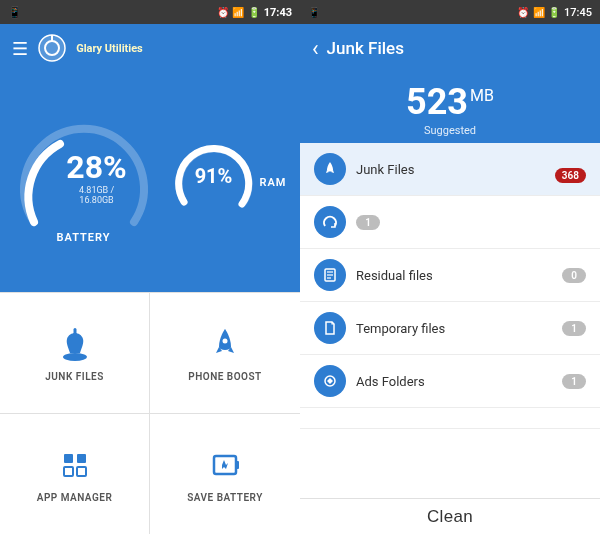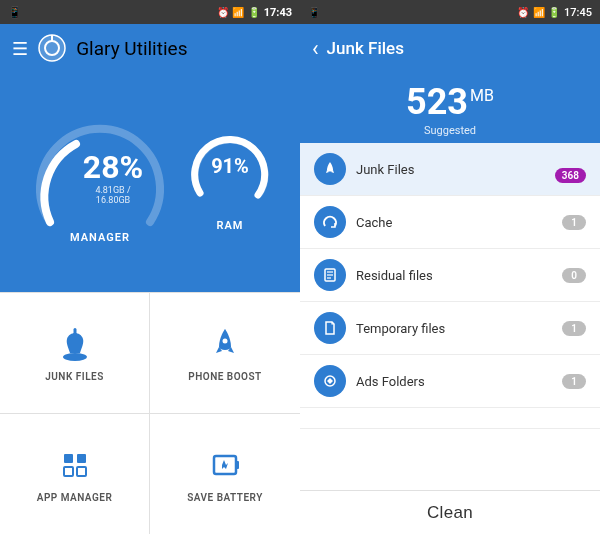--- a/index.html
+++ b/index.html
@@ -54,23 +54,23 @@
     }
     .header-left .menu-icon {
       color: #fff;
       font-size: 18px;
     }
     .header-left .app-logo {
       width: 28px;
       height: 28px;
     }
     .header-left .app-title {
-      color: #000000;
-      font-size: 19px;
-      font-weight: 400;
+      color: #fef9c3;
+      font-size: 11px;
+      font-weight: 700;
     }
 
     
     .blue-section {
       background: #2e7dd1;
       height: 220px;
       display: flex;
       align-items: center;
       justify-content: center;
       gap: 20px;
@@ -114,21 +114,21 @@
       color: #fff;
       font-size: 11px;
       font-weight: 600;
       letter-spacing: 1px;
       white-space: nowrap;
     }
 
     
     .ram-container {
       display: flex;
-      flex-direction: column;
+      flex-direction: row;
       align-items: center;
       gap: 6px;
     }
     .ram-gauge {
       position: relative;
       width: 80px;
       height: 80px;
     }
     .ram-gauge svg {
       width: 80px;
@@ -285,30 +285,30 @@
       background: #bdbdbd;
       color: #fff;
       font-size: 10px;
       font-weight: 600;
       border-radius: 10px;
       padding: 2px 7px;
       min-width: 24px;
       text-align: center;
     }
     .junk-item-badge.highlight {
-      background: #a21caf;
+      background: #b91c1c;
       margin-top: 12px;
     }
     .junk-item.selected {
       background: #e8f1fb;
     }
 
     
     .clean-button {
-      height: 44px;
+      height: 36px;
       background: #fff;
       border: none;
       font-size: 17px;
       font-weight: 500;
       color: #333;
       cursor: pointer;
       width: 100%;
       border-top: 1px solid #e0e0e0;
       letter-spacing: 0.3px;
       margin-top: 24px;
@@ -350,21 +350,21 @@
       <svg class="gauge-svg" viewBox="0 0 140 140">
 
         <path d="M 20 110 A 60 60 0 1 1 120 110" fill="none" stroke="rgba(255,255,255,0.25)" stroke-width="8" stroke-linecap="round"></path>
 
         <path d="M 20 110 A 60 60 0 0 1 46 32" fill="none" stroke="#fff" stroke-width="8" stroke-linecap="round"></path>
       </svg>
       <div class="gauge-text">
         <div class="gauge-percent">28%</div>
         <div class="gauge-sub">4.81GB / 16.80GB</div>
       </div>
-      <div class="gauge-label">MANAGER</div>
+      <div class="gauge-label">BATTERY</div>
     </div>
 
     <div class="ram-container">
       <div class="ram-gauge">
         <svg viewBox="0 0 80 80">
           <path d="M 10 60 A 35 35 0 1 1 70 60" fill="none" stroke="rgba(255,255,255,0.25)" stroke-width="7" stroke-linecap="round"></path>
           <path d="M 10 60 A 35 35 0 1 1 68 62" fill="none" stroke="#fff" stroke-width="7" stroke-linecap="round"></path>
         </svg>
         <div class="ram-text">
           <div class="ram-percent">91%</div>
@@ -459,21 +459,20 @@
       <span class="junk-item-badge highlight">368</span>
     </div>
 
     <div class="junk-item">
       <div class="junk-item-icon">
         <svg width="16" height="16" viewBox="0 0 16 16" fill="none">
           <path d="M3 12 A6 6 0 1 1 13 12" stroke="#fff" stroke-width="2" fill="none"></path>
           <polyline points="13,9 13,13 9,13" stroke="#fff" stroke-width="1.5" fill="none"></polyline>
         </svg>
       </div>
-      <span class="junk-item-label">Cache</span>
       <span class="junk-item-badge">1</span>
     </div>
 
     <div class="junk-item">
       <div class="junk-item-icon">
         <svg width="16" height="16" viewBox="0 0 16 16" fill="none">
           <rect x="3" y="2" width="10" height="12" rx="1" stroke="#fff" stroke-width="1.5" fill="none"></rect>
           <line x1="5" y1="5" x2="11" y2="5" stroke="#fff" stroke-width="1.2"></line>
           <line x1="5" y1="8" x2="11" y2="8" stroke="#fff" stroke-width="1.2"></line>
           <line x1="5" y1="11" x2="9" y2="11" stroke="#fff" stroke-width="1.2"></line>

